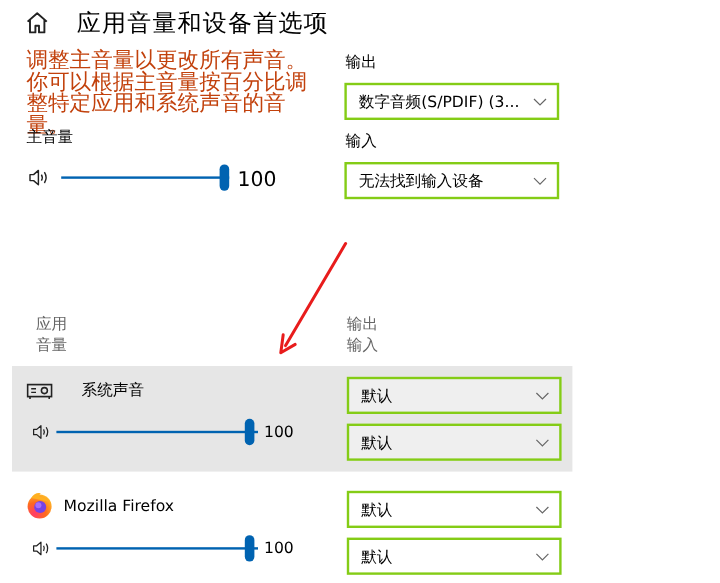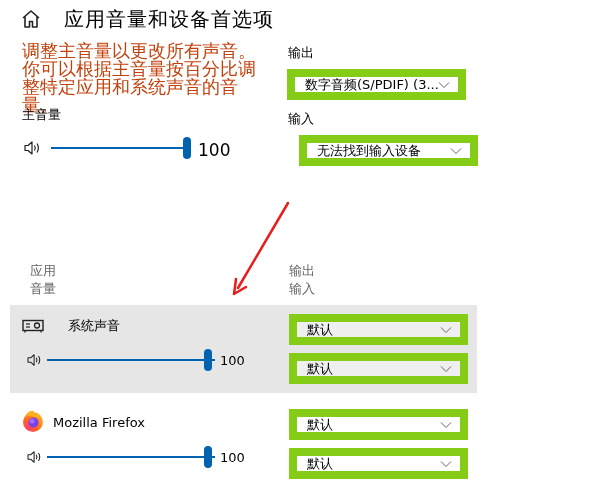--- a/index.html
+++ b/index.html
@@ -17,21 +17,21 @@
     .page-title { left: 64px; top: 0px; font-size: 20px; line-height: 38px; font-weight: 400; letter-spacing: 1px; white-space: nowrap; }
 
     .desc { left: 22px; top: 42px; width: 250px; font-size: 18px; line-height: 18px; color: #c2410c; }
 
     .label { font-size: 13px; line-height: 18px; color: #000; white-space: nowrap; }
     .label-gray { font-size: 13px; line-height: 17px; color: #666; white-space: nowrap; }
 
     
     .dropdown {
       position: absolute;
-      border: 8px solid #84cc16;
+      border: 2px solid #84cc16;
       background: #fff;
       display: flex; align-items: center;
       padding-left: 10px; padding-right: 8px;
       font-size: 13px; color: #000;
       cursor: pointer;
     }
     .dropdown .dd-text { flex: 1; white-space: nowrap; overflow: hidden; }
     .dropdown .chev { width: 12px; height: 8px; }
     .panel .dropdown { background: #efefef; }
 
@@ -78,21 +78,21 @@
 
 <div class="abs label" style="left:288px; top:44px;">输出</div>
 <div class="dropdown" style="left:287px; top:69px; width:179px; height:31px;">
   <span class="dd-text">数字音频(S/PDIF) (3...</span>
   <svg class="chev" viewBox="0 0 12 8">
       <path d="M1 1.5 L6 6.5 L11 1.5" fill="none" stroke="#666" stroke-width="1"></path>
     </svg>
 </div>
 
 <div class="abs label" style="left:288px; top:110px;">输入</div>
-<div class="dropdown" style="left:287px; top:135px; width:179px; height:31px;margin-left:12px;">
+<div class="dropdown" style="left:287px; top:135px; width:179px; height:31px;">
   <span class="dd-text">无法找到输入设备</span>
   <svg class="chev" viewBox="0 0 12 8">
       <path d="M1 1.5 L6 6.5 L11 1.5" fill="none" stroke="#666" stroke-width="1"></path>
     </svg>
 </div>
 
 <div class="abs label-gray" style="left:30px; top:262px;">应用</div>
 <div class="abs label-gray" style="left:30px; top:280px;">音量</div>
 <div class="abs label-gray" style="left:289px; top:262px;">输出</div>
 <div class="abs label-gray" style="left:289px; top:280px;">输入</div>

